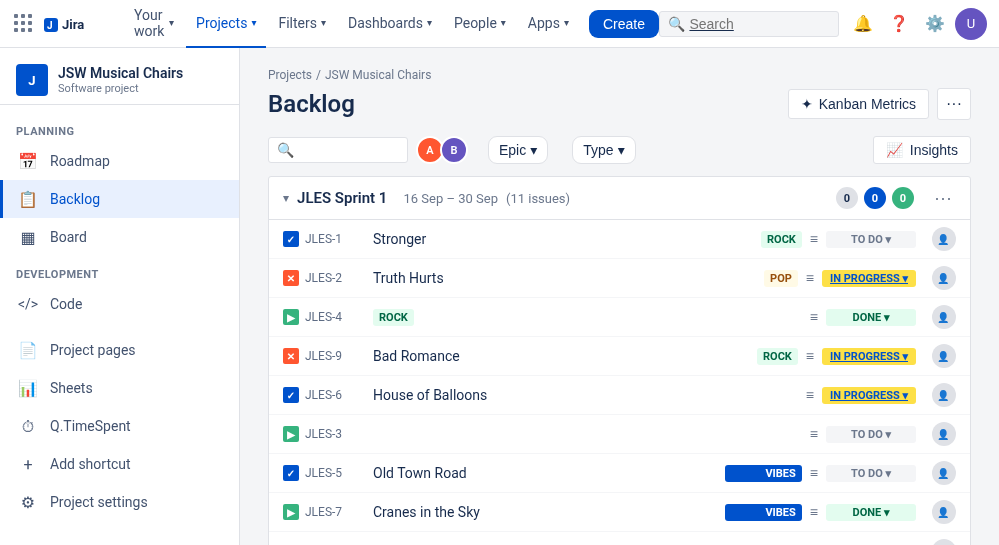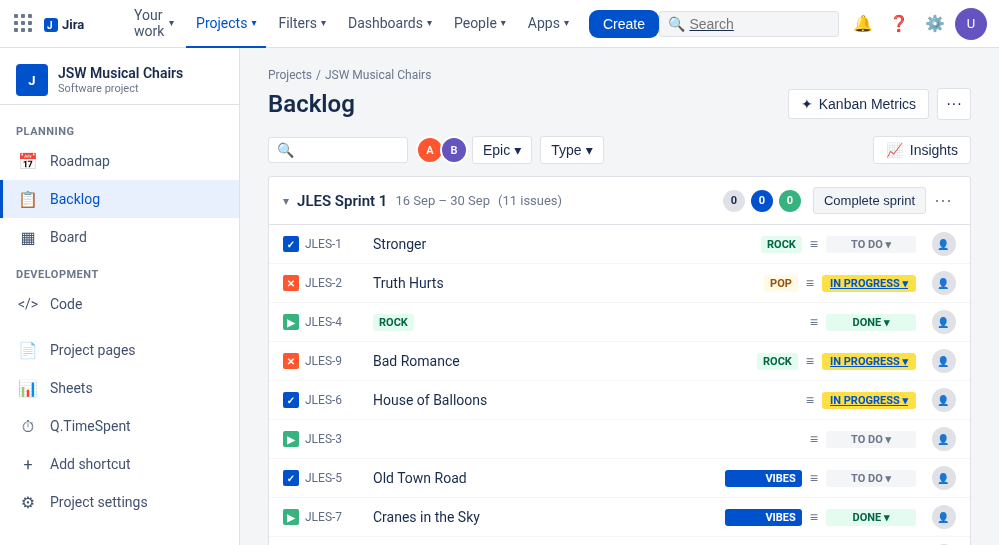--- a/index.html
+++ b/index.html
@@ -151,40 +151,40 @@
       width: 28px; height: 28px;
       border-radius: 50%;
       border: 2px solid #fff;
       margin-right: -4px;
       display: flex; align-items: center; justify-content: center;
       font-size: 11px; font-weight: 600; cursor: pointer;
     }
     .filter-btn {
       display: flex; align-items: center; gap: 4px;
       background: #fff; border: 1px solid #dfe1e6;
-      border-radius: 3px; padding: 5px 10px;
-      cursor: pointer; font-size: 14px; color: #172b4d;
+      border-radius: 9px; padding: 5px 10px;
+      cursor: pointer; font-size: 14px; color: #172b4d; margin-left: 16px;
     }
     .insights-btn {
       display: flex; align-items: center; gap: 6px;
       background: #fff; border: 1px solid #dfe1e6;
       border-radius: 3px; padding: 5px 12px;
       cursor: pointer; font-size: 14px; color: #172b4d;
     }
 
     
     .sprint-section { background: #fff; border-radius: 3px; margin-bottom: 16px; border: 1px solid #dfe1e6; }
     .sprint-header {
       display: flex; align-items: center;
       padding: 10px 14px;
       border-bottom: 1px solid #dfe1e6;
       cursor: pointer;
     }
     .sprint-chevron { font-size: 12px; color: #6b778c; margin-right: 8px; cursor: pointer; }
-    .sprint-name { font-size: 15px; font-weight: 600; color: #172b4d; margin-right: 8px; }
+    .sprint-name { font-size: 15px; font-weight: 600; color: #172b4d; margin-right: 16px; }
     .sprint-dates { font-size: 13px; color: #6b778c; margin-right: 8px; }
     .sprint-count { font-size: 13px; color: #6b778c; margin-right: auto; }
     .sprint-badges { display: flex; align-items: center; gap: 6px; margin-right: 12px; }
     .badge {
       width: 22px; height: 22px;
       border-radius: 50%;
       display: flex; align-items: center; justify-content: center;
       font-size: 11px; font-weight: 700; color: #fff;
     }
     .badge-grey { background: #dfe1e6; color: #172b4d; }
@@ -411,21 +411,20 @@
         <div class="sprint-header">
           <span class="sprint-chevron">▾</span>
           <span class="sprint-name">JLES Sprint 1</span>
           <span class="sprint-dates">16 Sep – 30 Sep</span>
           <span class="sprint-count">(11 issues)</span>
           <div class="sprint-badges">
             <div class="badge badge-grey">0</div>
             <div class="badge badge-blue">0</div>
             <div class="badge badge-green">0</div>
           </div>
-          <button class="complete-sprint-btn">Complete sprint</button>
           <button class="sprint-more">···</button>
         </div>
 
         <div id="issue-list">
             <div class="issue-row">
     <div class="issue-type-icon issue-type-task">✓</div>
     <span class="issue-id">JLES-1</span>
     <span class="issue-name">Stronger</span>
     <span class="issue-label label-rock">ROCK</span>
     <div class="issue-actions">

